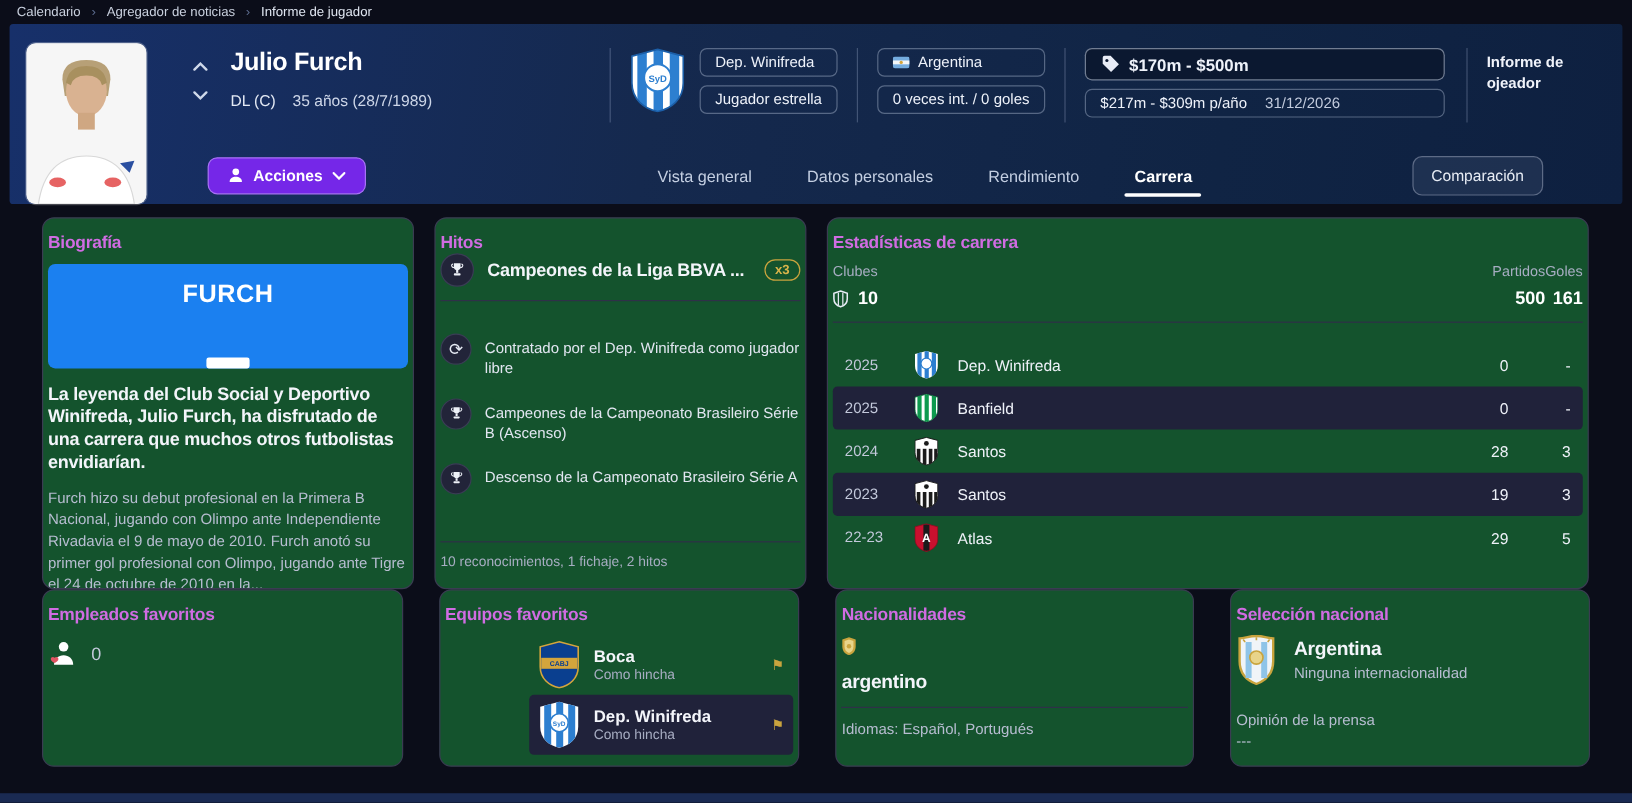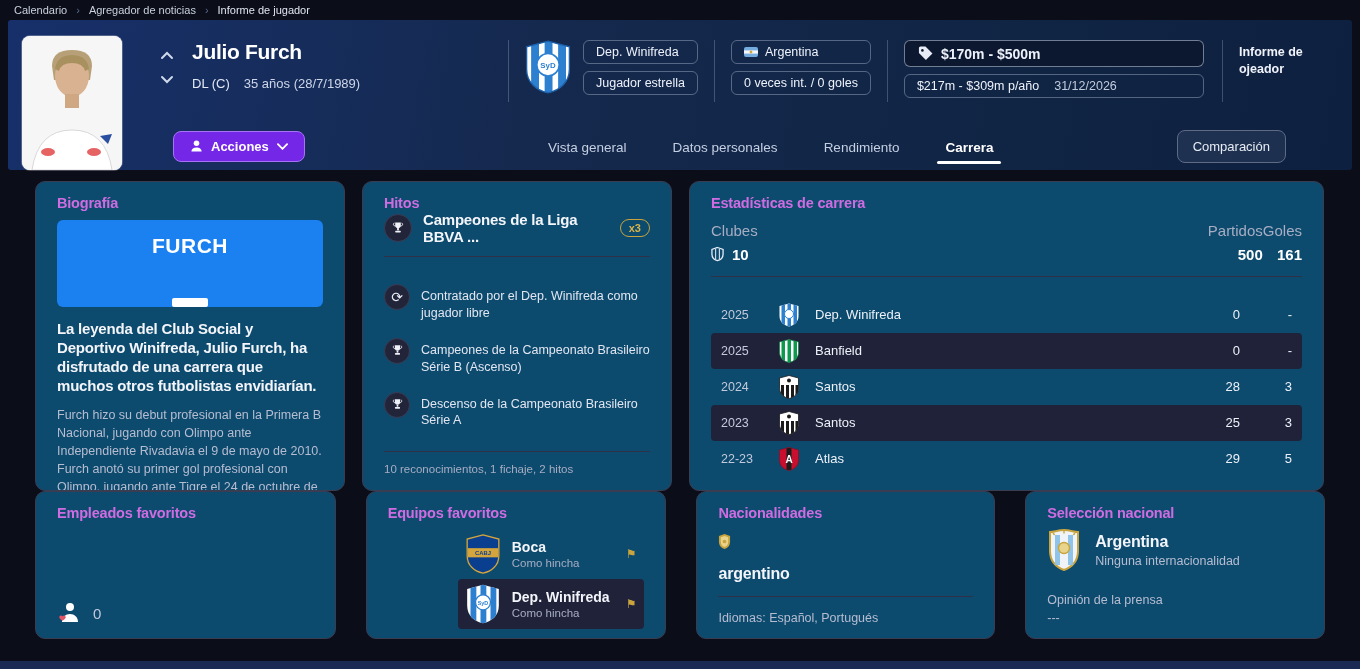--- a/index.html
+++ b/index.html
@@ -53,22 +53,22 @@
   .tabs { display:flex; gap:46px; margin:0 auto; height:42px; align-items:stretch; transform:translateX(30px); }
   .tab { position:relative; font-size:13.5px; color:#c4cfe2; display:flex; align-items:center; cursor:pointer; padding-bottom:4px; }
   .tab.active { color:#ffffff; font-weight:700; }
   .tab.active::after { content:""; position:absolute; left:-8px; right:-8px; bottom:6px; height:3px; background:#ffffff; border-radius:2px; }
   .btn-compare { background:rgba(130,145,175,.14); border:1px solid #5d6b86; border-radius:8px;
     padding:8px 15px; font-size:13px; color:#e7ecf4; cursor:pointer; margin-bottom:6px; }
 
   
   .row1 { display:flex; gap:17px; margin:11px 35px 0; }
   .row2 { display:flex; gap:30px; margin:0 35px 0; }
-  .card { background:#0c4a6e; border:1px solid #3a3c52; border-radius:10px; padding:13px 21px;
-    overflow:hidden; display:flex; flex-direction:column;justify-content:space-between; }
+  .card { background:#14532d; border:1px solid #3a3c52; border-radius:10px; padding:13px 4px;
+    overflow:hidden; display:flex; flex-direction:column; }
   .card-title { color:#d06ce2; font-size:14.5px; font-weight:700; letter-spacing:-.2px; }
   .divider { height:1px; background:#2f3148; margin:11px 0; }
 
   .c-bio { width:310px; height:310px; }
   .bio-banner { margin-top:9px; height:108px; background:#1b80f0; border-radius:6px;
     display:flex; flex-direction:column; align-items:center; }
   .bio-banner .bname { margin-top:14px; font-size:21px; font-weight:700; letter-spacing:.5px; color:#fff; }
   .bio-banner .bdash { margin-top:40px; width:36px; height:9px; background:#fff; border-radius:2px; }
   .bio-lead { margin-top:13px; font-size:15px; font-weight:700; color:#f3f5fa; line-height:1.26; letter-spacing:-.2px; }
   .bio-body { margin-top:10px; font-size:12.5px; color:#b7bdd1; line-height:1.45; }
@@ -82,21 +82,21 @@
   .badge-x { border:1.5px solid #c9a43e; color:#d9b44a; border-radius:999px; font-size:11px; font-weight:700;
     padding:2px 8px; }
   .hito-item { display:flex; align-items:flex-start; gap:11px; margin-top:16px; }
   .hito-item .txt { font-size:12.5px; color:#e2e6f1; line-height:1.35; padding-top:4px; }
   .hitos-footer { margin-top:auto; }
   .hitos-footer .txt { font-size:11.5px; color:#a7adc2; padding-bottom:2px; }
   .glyph-refresh { color:#e8ecf6; font-size:14px; line-height:1; }
 
   .c-stats { width:635px; height:310px; }
   .stats-head { display:flex; margin-top:8px; }
-  .stats-head .lbl { font-size:15px; color:#a7adc2; }
+  .stats-head .lbl { font-size:12px; color:#a7adc2; }
   .clubs-val { display:flex; align-items:center; gap:8px; margin-top:7px; font-size:15px; font-weight:700; color:#fff; }
   .stats-right { margin-left:auto; display:flex; }
   .stat-col { display:flex; flex-direction:column; align-items:flex-end; }
   .stat-col .val { margin-top:7px; font-size:15px; font-weight:700; color:#fff; }
   .stat-rows { margin-top:6px; }
   .stat-row { display:flex; align-items:center; height:36px; padding:0 10px; border-radius:4px; cursor:pointer; }
   .stat-row:nth-child(even) { background:#20223a; }
   .stat-row .year { width:58px; font-size:12.5px; color:#c3c9db; }
   .stat-row .crest { width:22px; height:26px; margin-right:14px; display:flex; align-items:center; }
   .stat-row .club { font-size:13px; color:#eef1f8; }
@@ -430,21 +430,21 @@
                 <rect x="4" y="20" width="6" height="28" fill="#1b1b1b"></rect>
                 <rect x="14" y="20" width="6" height="28" fill="#1b1b1b"></rect>
                 <rect x="24" y="20" width="6" height="28" fill="#1b1b1b"></rect>
                 <rect x="33" y="20" width="5" height="28" fill="#1b1b1b"></rect>
               </g>
               <circle cx="20" cy="11" r="4" fill="#1b1b1b"></circle>
               <path d="M20 1 L39 6 V26 C39 38 30 45 20 47 C10 45 1 38 1 26 V6 Z" fill="none" stroke="#1b1b1b" stroke-width="1.6"></path>
             </svg>
         </span>
         <span class="club">Santos</span>
-        <span class="apps">25</span>
+        <span class="apps">19</span>
         <span class="goals">3</span>
       </div>
 
       <div class="stat-row">
         <span class="year">22-23</span>
         <span class="crest">
           <svg width="20" height="24" viewBox="0 0 40 48">
               <path d="M20 1 L39 6 V26 C39 38 30 45 20 47 C10 45 1 38 1 26 V6 Z" fill="#c8102e"></path>
               <rect x="15" y="2" width="10" height="44" fill="#1b1b1b"></rect>
               <text x="20" y="31" font-size="20" font-weight="bold" fill="#fff" text-anchor="middle" font-family="Liberation Sans, sans-serif">A</text>

